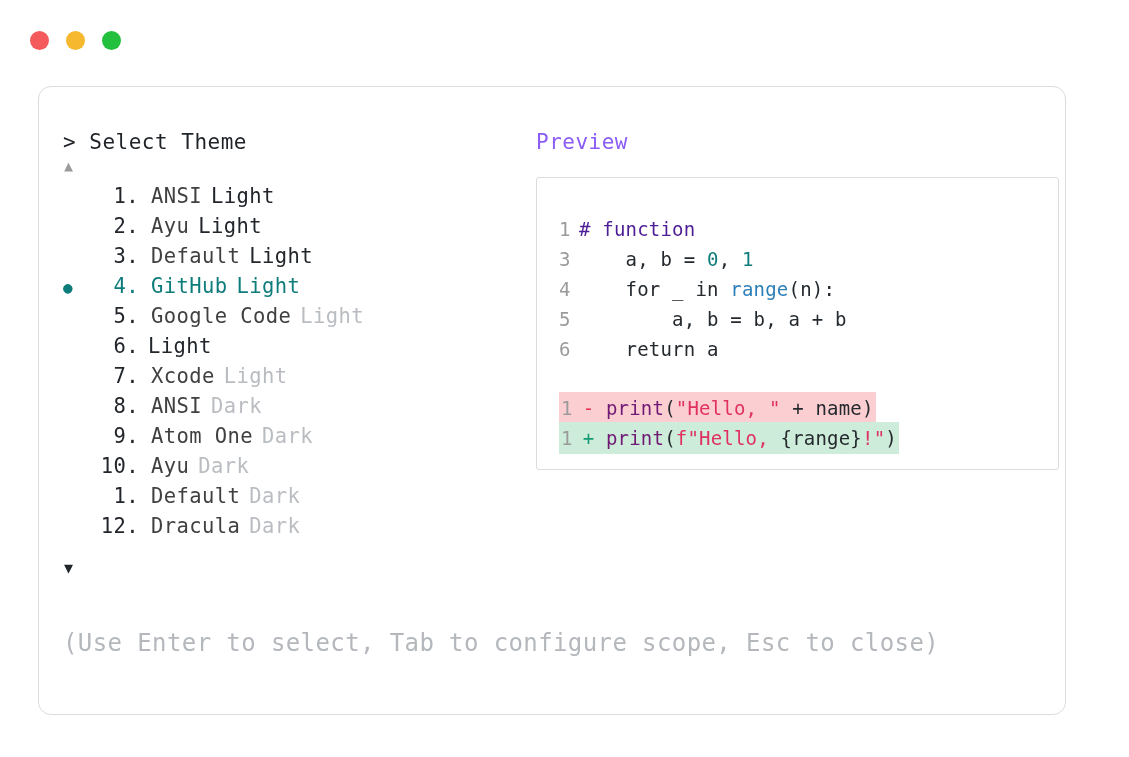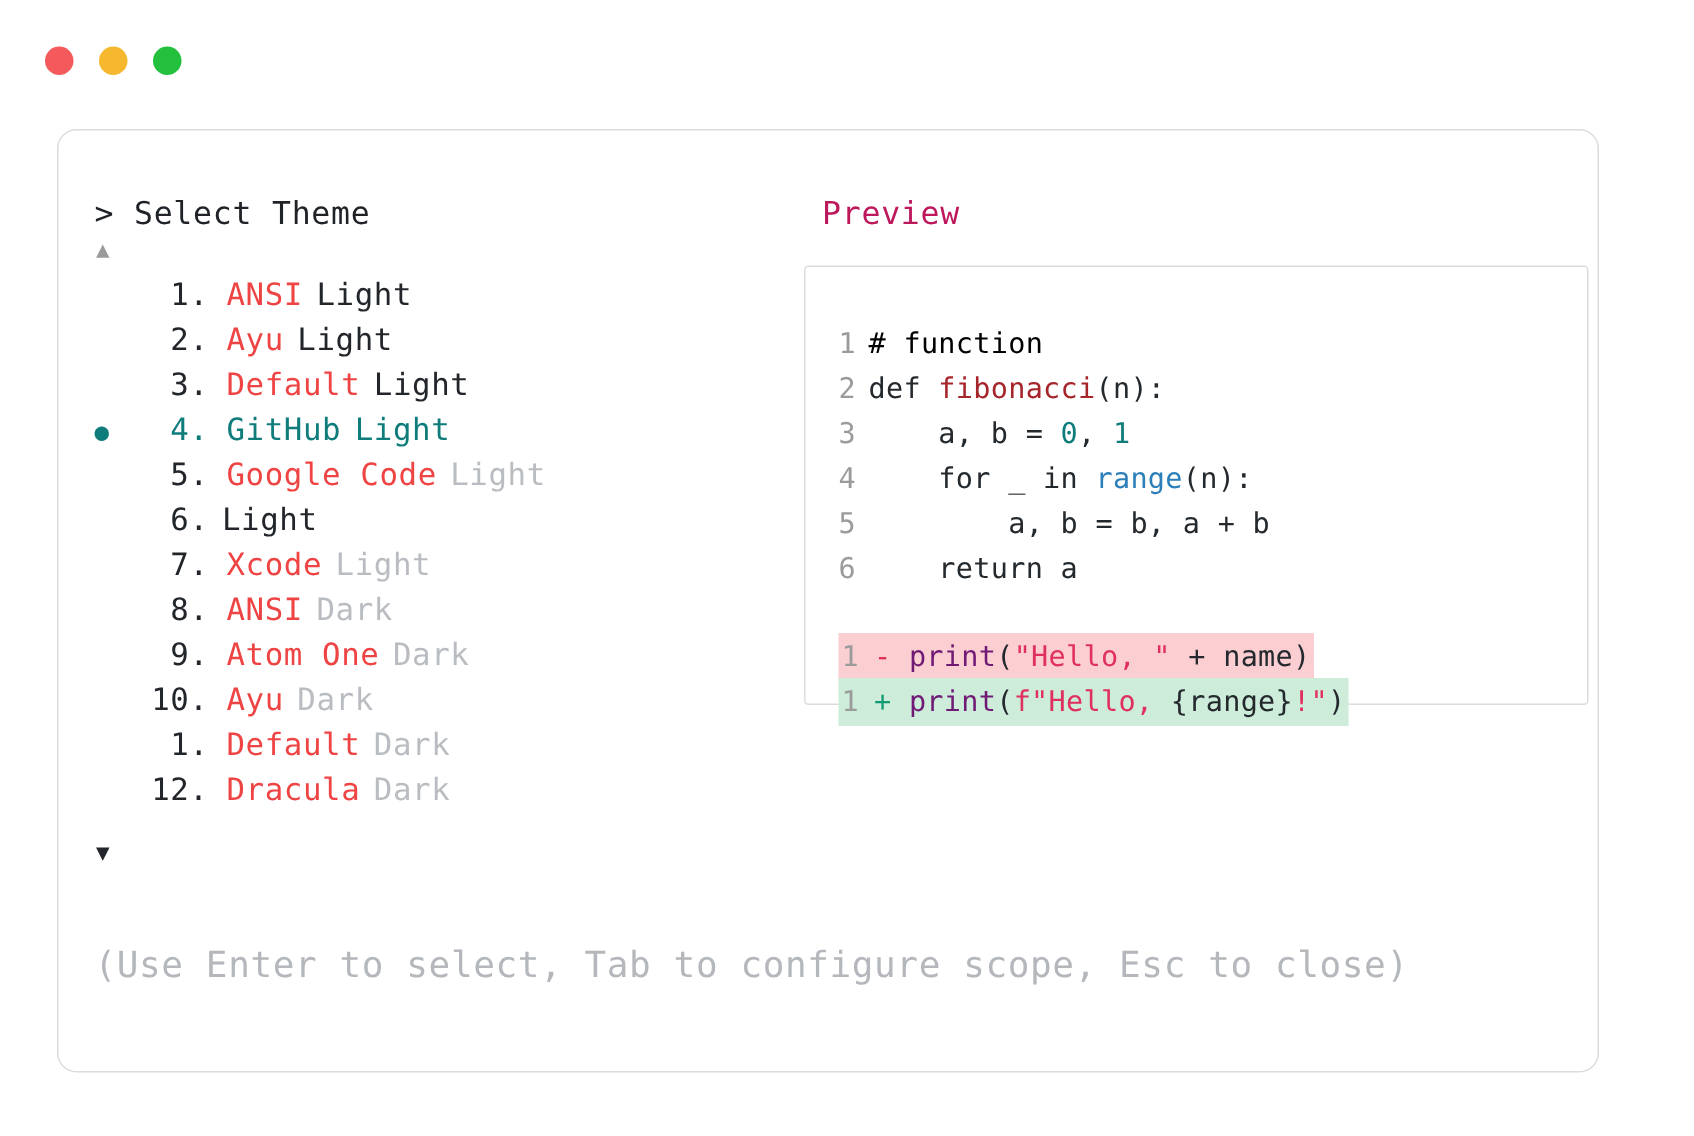--- a/index.html
+++ b/index.html
@@ -92,21 +92,21 @@
     text-align: left;
     font-size: 16px;
     color: #0E7C7B;
   }
   .idx-cell {
     width: 48px;
     flex: 0 0 48px;
     text-align: right;
     color: #22262b;
   }
-  .name-cell { color: #ef4444; padding-left: 12px; }
+  .name-cell { color: #404040; padding-left: 12px; }
   .variant-cell { padding-left: 9px; }
   .variant-dim { color: #b9bcc0; }
   .variant-strong { color: #22262b; }
   .theme-row.selected .idx-cell,
   .theme-row.selected .name-cell,
   .theme-row.selected .variant-cell { color: #0E7C7B; }
 
   
   .hint {
     position: absolute;
@@ -122,24 +122,23 @@
   
   .right-col {
     position: absolute;
     left: 497px;
     top: 42px;
     width: 528px;
   }
   .preview-label {
     font-size: 21px;
     line-height: 26px;
-    color: #be185d;
+    color: #8b5cf6;
     letter-spacing: 0.5px;
     white-space: pre;
-    margin-left: 12px;
   }
   .preview-box {
     margin-top: 22px;
     width: 523px;
     height: 293px;
     box-sizing: border-box;
     background: #ffffff;
     border: 1.5px solid #dcdcdc;
     border-radius: 3px;
     padding: 36px 0 0 22px;
@@ -153,21 +152,21 @@
     letter-spacing: 0.2px;
   }
   .ln {
     color: #9b9b9b;
     display: inline-block;
     width: 10px;
   }
   .gutter-gap { display: inline-block; width: 10px; }
 
   .tok-plain   { color: #24292e; }
-  .tok-comment { color: #000000; }
+  .tok-comment { color: #4c1d95; }
   .tok-func    { color: #A6252B; }
   .tok-num     { color: #0E7C7B; }
   .tok-builtin { color: #2C7FB8; }
   .tok-call    { color: #701a75; }
   .tok-str     { color: #E03060; }
   .tok-bang    { color: #E03060; }
 
   .diff-block { margin-top: 28px; }
   .code-line.diff { height: 30px; }
   .diff-body { display: inline-block; padding: 1px 2px; }
@@ -212,21 +211,20 @@
     </div>
 
     <div class="hint">(Use Enter to select, Tab to configure scope, Esc to close)</div>
 
     <div class="right-col">
       <div class="preview-label">Preview</div>
 
       <div class="preview-box">
         <div id="code-block">
             <div class="code-line"><span class="ln">1</span><span class="gutter-gap"></span><span class="tok-comment"># function</span></div>
-            <div class="code-line"><span class="ln">2</span><span class="gutter-gap"></span><span class="tok-plain">def </span><span class="tok-func">fibonacci</span><span class="tok-plain">(n):</span></div>
             <div class="code-line"><span class="ln">3</span><span class="gutter-gap"></span><span class="tok-plain">    a, b = </span><span class="tok-num">0</span><span class="tok-plain">, </span><span class="tok-num">1</span></div>
             <div class="code-line"><span class="ln">4</span><span class="gutter-gap"></span><span class="tok-plain">    for _ in </span><span class="tok-builtin">range</span><span class="tok-plain">(n):</span></div>
             <div class="code-line"><span class="ln">5</span><span class="gutter-gap"></span><span class="tok-plain">        a, b = b, a + b</span></div>
             <div class="code-line"><span class="ln">6</span><span class="gutter-gap"></span><span class="tok-plain">    return a</span></div>
           </div>
         <div id="diff-block" class="diff-block">
             <div class="code-line diff diff-del"><span class="diff-body"><span class="ln">1</span><span class="sign-del"> - </span><span class="tok-call">print</span><span class="tok-plain">(</span><span class="tok-str">"Hello, "</span><span class="tok-plain"> + name)</span></span></div>
             <div class="code-line diff diff-add"><span class="diff-body"><span class="ln">1</span><span class="sign-add"> + </span><span class="tok-call">print</span><span class="tok-plain">(</span><span class="tok-str">f"Hello, </span><span class="tok-plain">{range}</span><span class="tok-bang">!"</span><span class="tok-plain">)</span></span></div>
           </div>
       </div>

